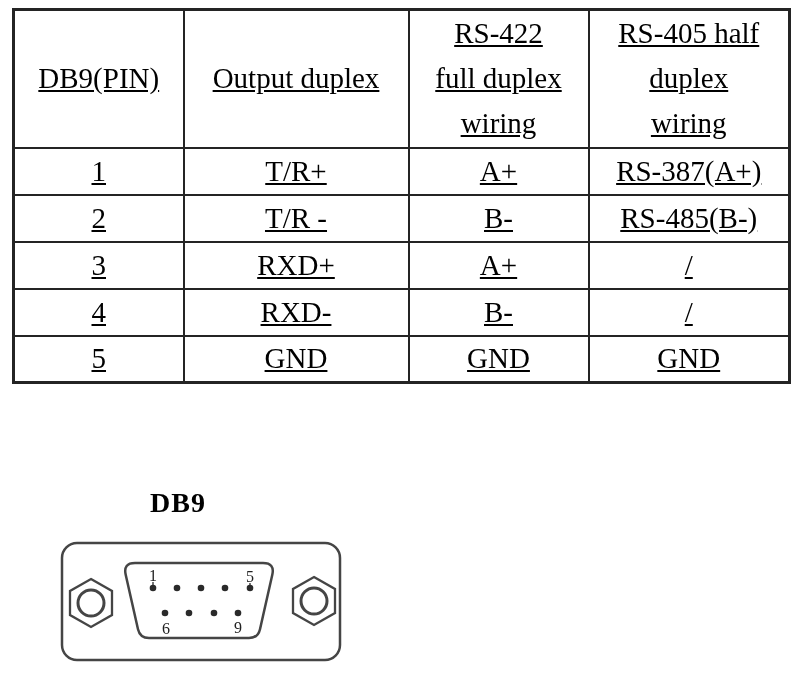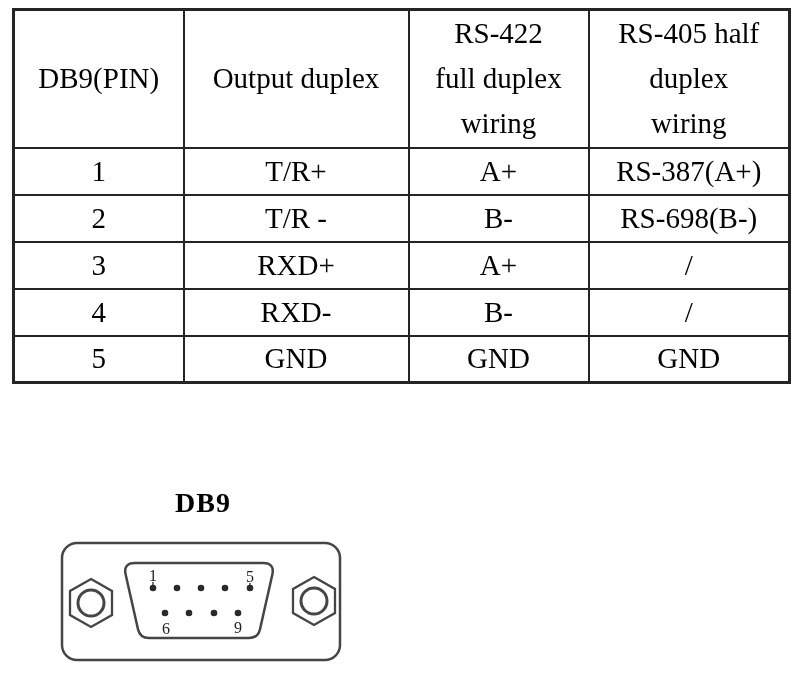--- a/index.html
+++ b/index.html
@@ -25,32 +25,32 @@
   }
   table.pinout th,
   table.pinout td {
     border: 2px solid #242424;
     text-align: center;
     vertical-align: middle;
     font-size: 29px;
     font-weight: normal;
     padding: 0;
     overflow: hidden;
+    text-decoration: underline;
   }
   table.pinout thead tr { height: 138px; }
   table.pinout tbody tr { height: 47px; }
   th.multi { white-space: pre-line; line-height: 45px; }
 
   
   .db9-title {
     position: absolute;
     left: 150px;
     top: 487px;
     width: 106px;
-    text-align: center;
     font-size: 28px;
     font-weight: bold;
     letter-spacing: 1px;
   }
   .db9-svg {
     position: absolute;
     left: 56px;
     top: 537px;
   }
 </style>
@@ -82,21 +82,21 @@
       <tr>
         <td>1</td>
         <td>T/R+</td>
         <td>A+</td>
         <td>RS-387(A+)</td>
       </tr>
       <tr>
         <td>2</td>
         <td>T/R -</td>
         <td>B-</td>
-        <td>RS-698(B-)</td>
+        <td>RS-485(B-)</td>
       </tr>
       <tr>
         <td>3</td>
         <td>RXD+</td>
         <td>A+</td>
         <td>/</td>
       </tr>
       <tr>
         <td>4</td>
         <td>RXD-</td>

